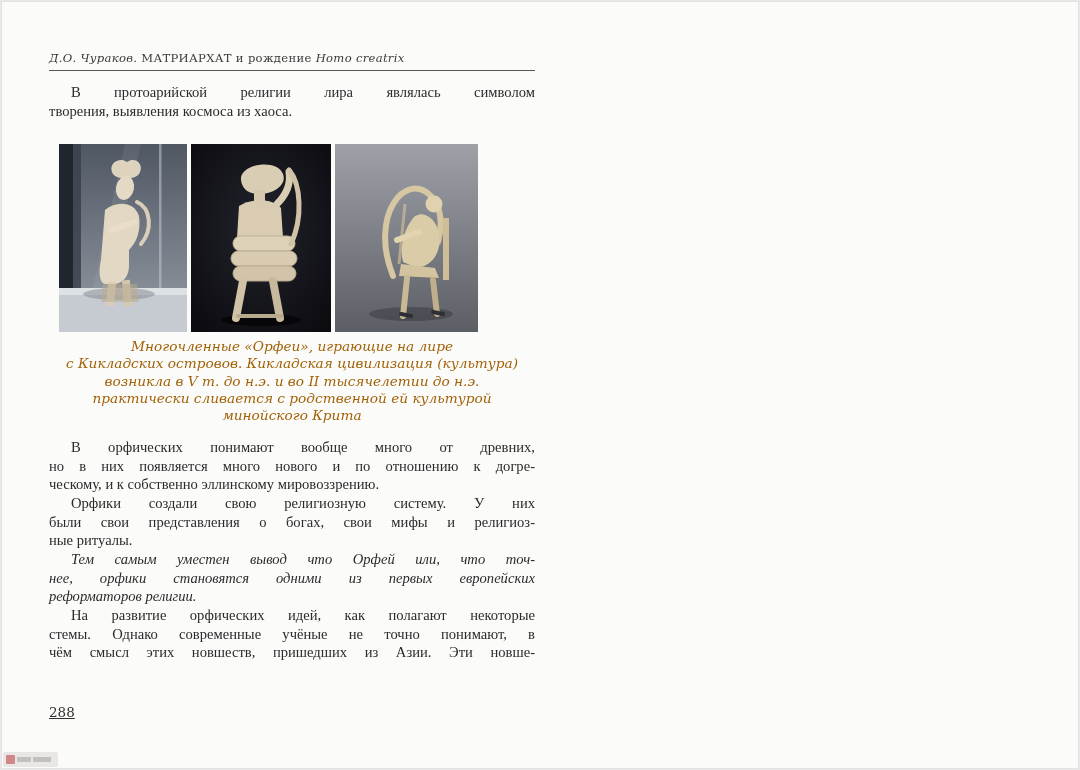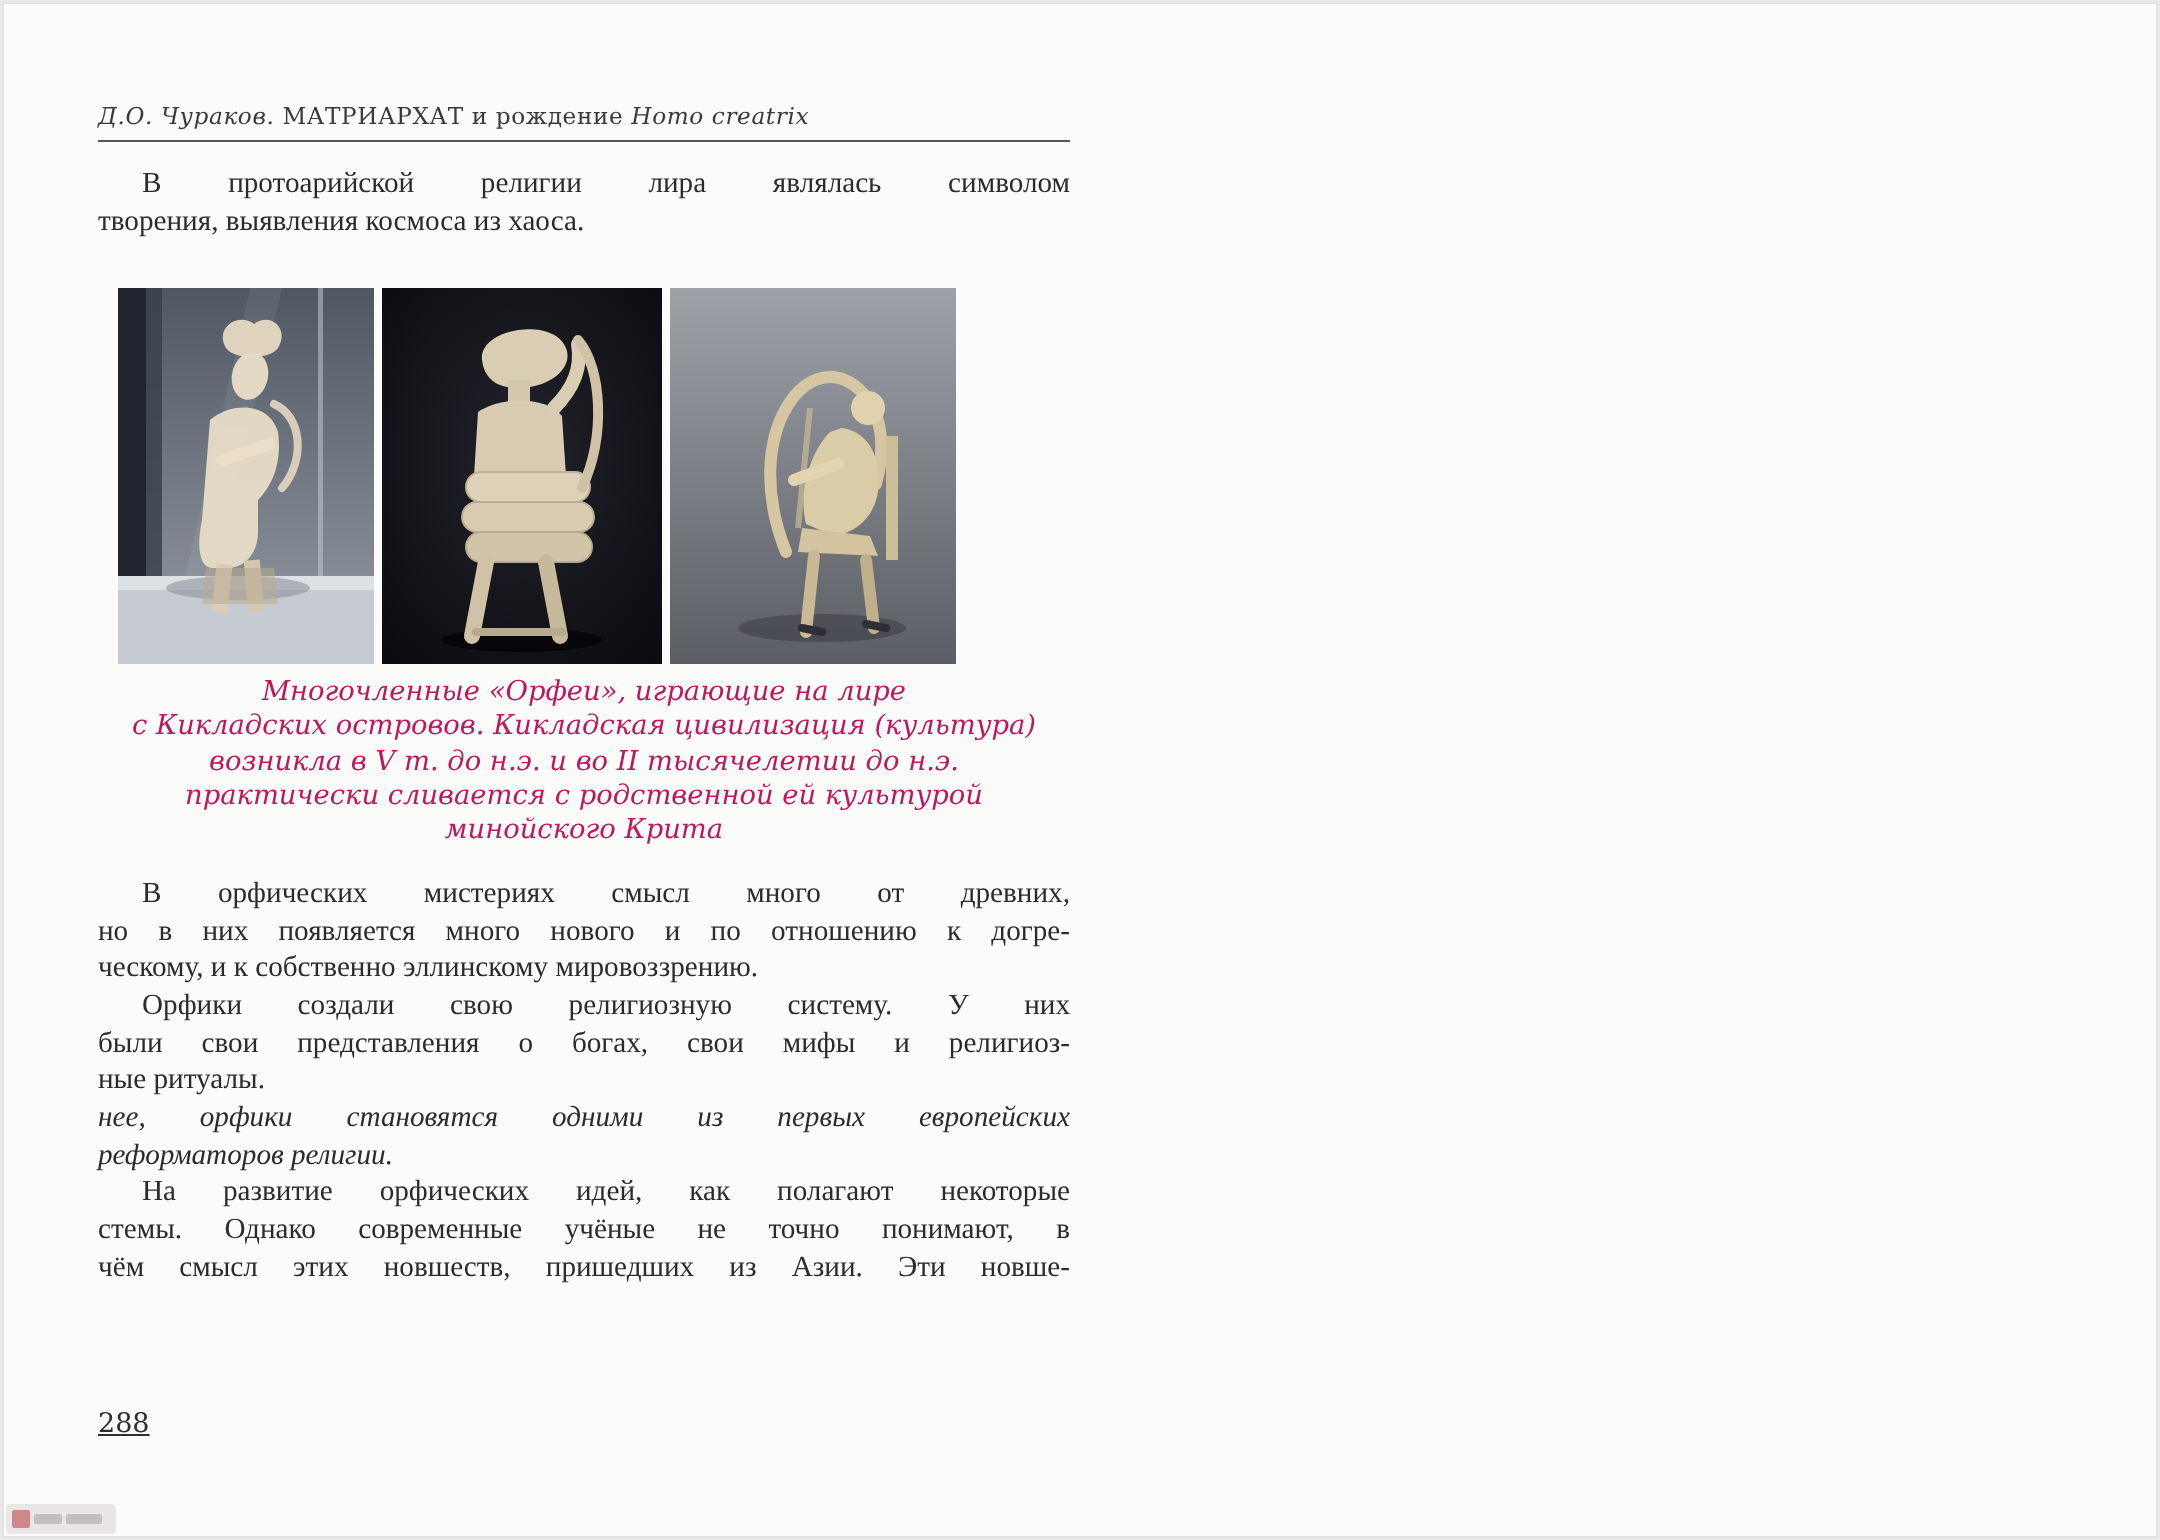--- a/index.html
+++ b/index.html
@@ -33,21 +33,21 @@
   #lp-body{left:48px;top:437px;width:486px;font-size:14.6px;line-height:18.65px;}
 
   .para{margin:0;}
   .tl{text-align:justify;text-align-last:justify;white-space:normal;font-family:Liberation Serif, serif;}
   .tl.end{text-align-last:left;}
   .tl.ind{text-indent:22px;}
   .i{font-style:italic;}
   .para.i .tl{font-style:italic;}
 
   
-  .caption{position:absolute;font-style:italic;text-align:center;color:#be185d;}
+  .caption{position:absolute;font-style:italic;text-align:center;color:#a16207;}
   #lp-caption{left:48px;top:337px;width:486px;font-size:13.7px;line-height:17.3px;}
 
   
   .page-number{position:absolute;font-size:13.5px;color:#2e2e2e;text-decoration:underline;}
   #lp-pagenum{left:48px;top:703px;}
 
   
   #image-strip{
     position:absolute;left:58px;top:143px;width:419px;height:188px;
     display:flex;gap:4px;
@@ -166,30 +166,31 @@
     <div class="caption" id="lp-caption">
         <div>Многочленные «Орфеи», играющие на лире</div>
         <div>с Кикладских островов. Кикладская цивилизация (культура)</div>
         <div>возникла в V т. до н.э. и во II тысячелетии до н.э.</div>
         <div>практически сливается с родственной ей культурой</div>
         <div>минойского Крита</div>
       </div>
 
     <div class="bodytext" id="lp-body">
         <div class="para">
-          <div class="tl ind">В орфических мистериях смысл много от древних,</div>
+          <div class="tl ind">В орфических понимают вообще много от древних,</div>
           <div class="tl">но в них появляется много нового и по отношению к догре-</div>
           <div class="tl end">ческому, и к собственно эллинскому мировоззрению.</div>
         </div>
         <div class="para">
           <div class="tl ind">Орфики создали свою религиозную систему. У них</div>
           <div class="tl">были свои представления о богах, свои мифы и религиоз-</div>
           <div class="tl end">ные ритуалы.</div>
         </div>
         <div class="para i">
+          <div class="tl ind">Тем самым уместен вывод что Орфей или, что точ-</div>
           <div class="tl">нее, орфики становятся одними из первых европейских</div>
           <div class="tl end">реформаторов религии.</div>
         </div>
         <div class="para">
           <div class="tl ind">На развитие орфических идей, как полагают некоторые</div>
           <div class="tl">стемы. Однако современные учёные не точно понимают, в</div>
           <div class="tl">чём смысл этих новшеств, пришедших из Азии. Эти новше-</div>
         </div>
       </div>
 

